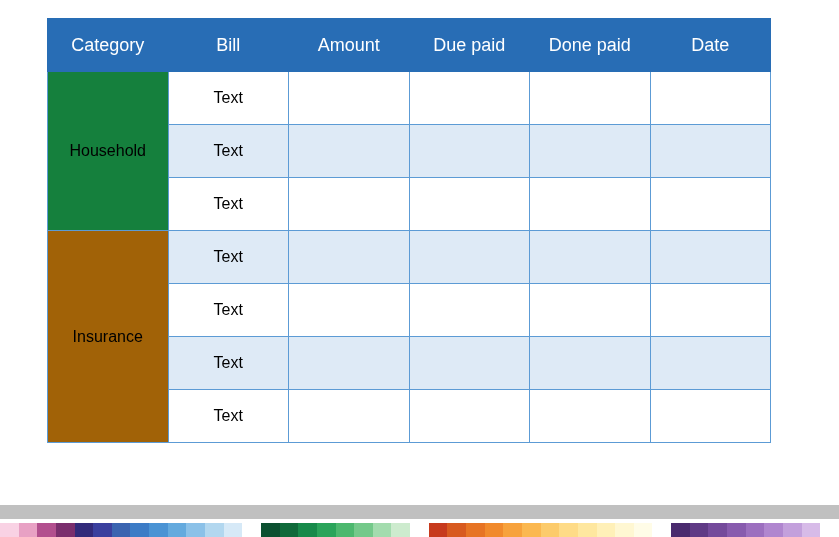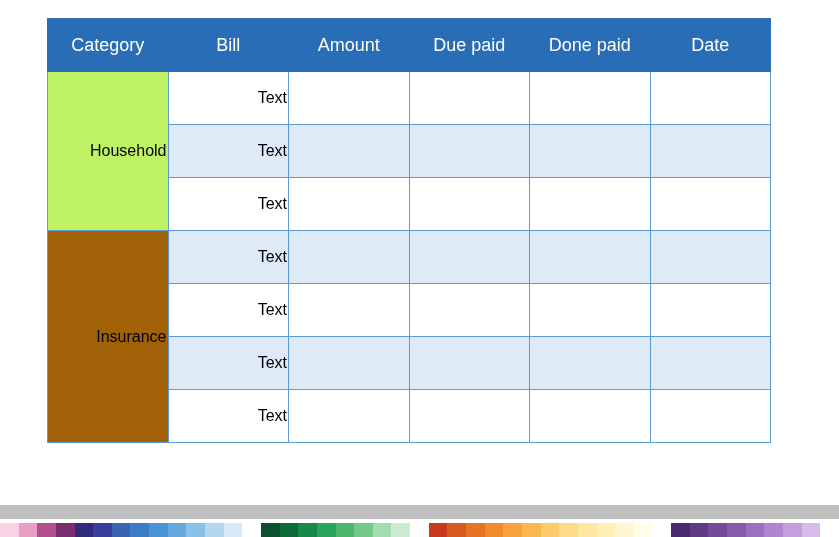--- a/index.html
+++ b/index.html
@@ -27,24 +27,24 @@
     font-size: 18px;
     height: 50px;
     border: 1px solid #286db5;
     text-align: center;
   }
   td {
     border: 1px solid #5c9bd5;
     height: 50px;
     font-size: 16px;
     color: #000000;
-    text-align: right;
+    text-align: center;
   }
   td.cat {
-    background: #bef264;
+    background: #15803d;
     border-left: 1px solid #5c9bd5;
   }
   td.cat.shade {
     background: #a16207;
   }
   tr.shade td.cell {
     background: #deeaf6;
   }
   tr.noshade td.cell {
     background: #ffffff;

